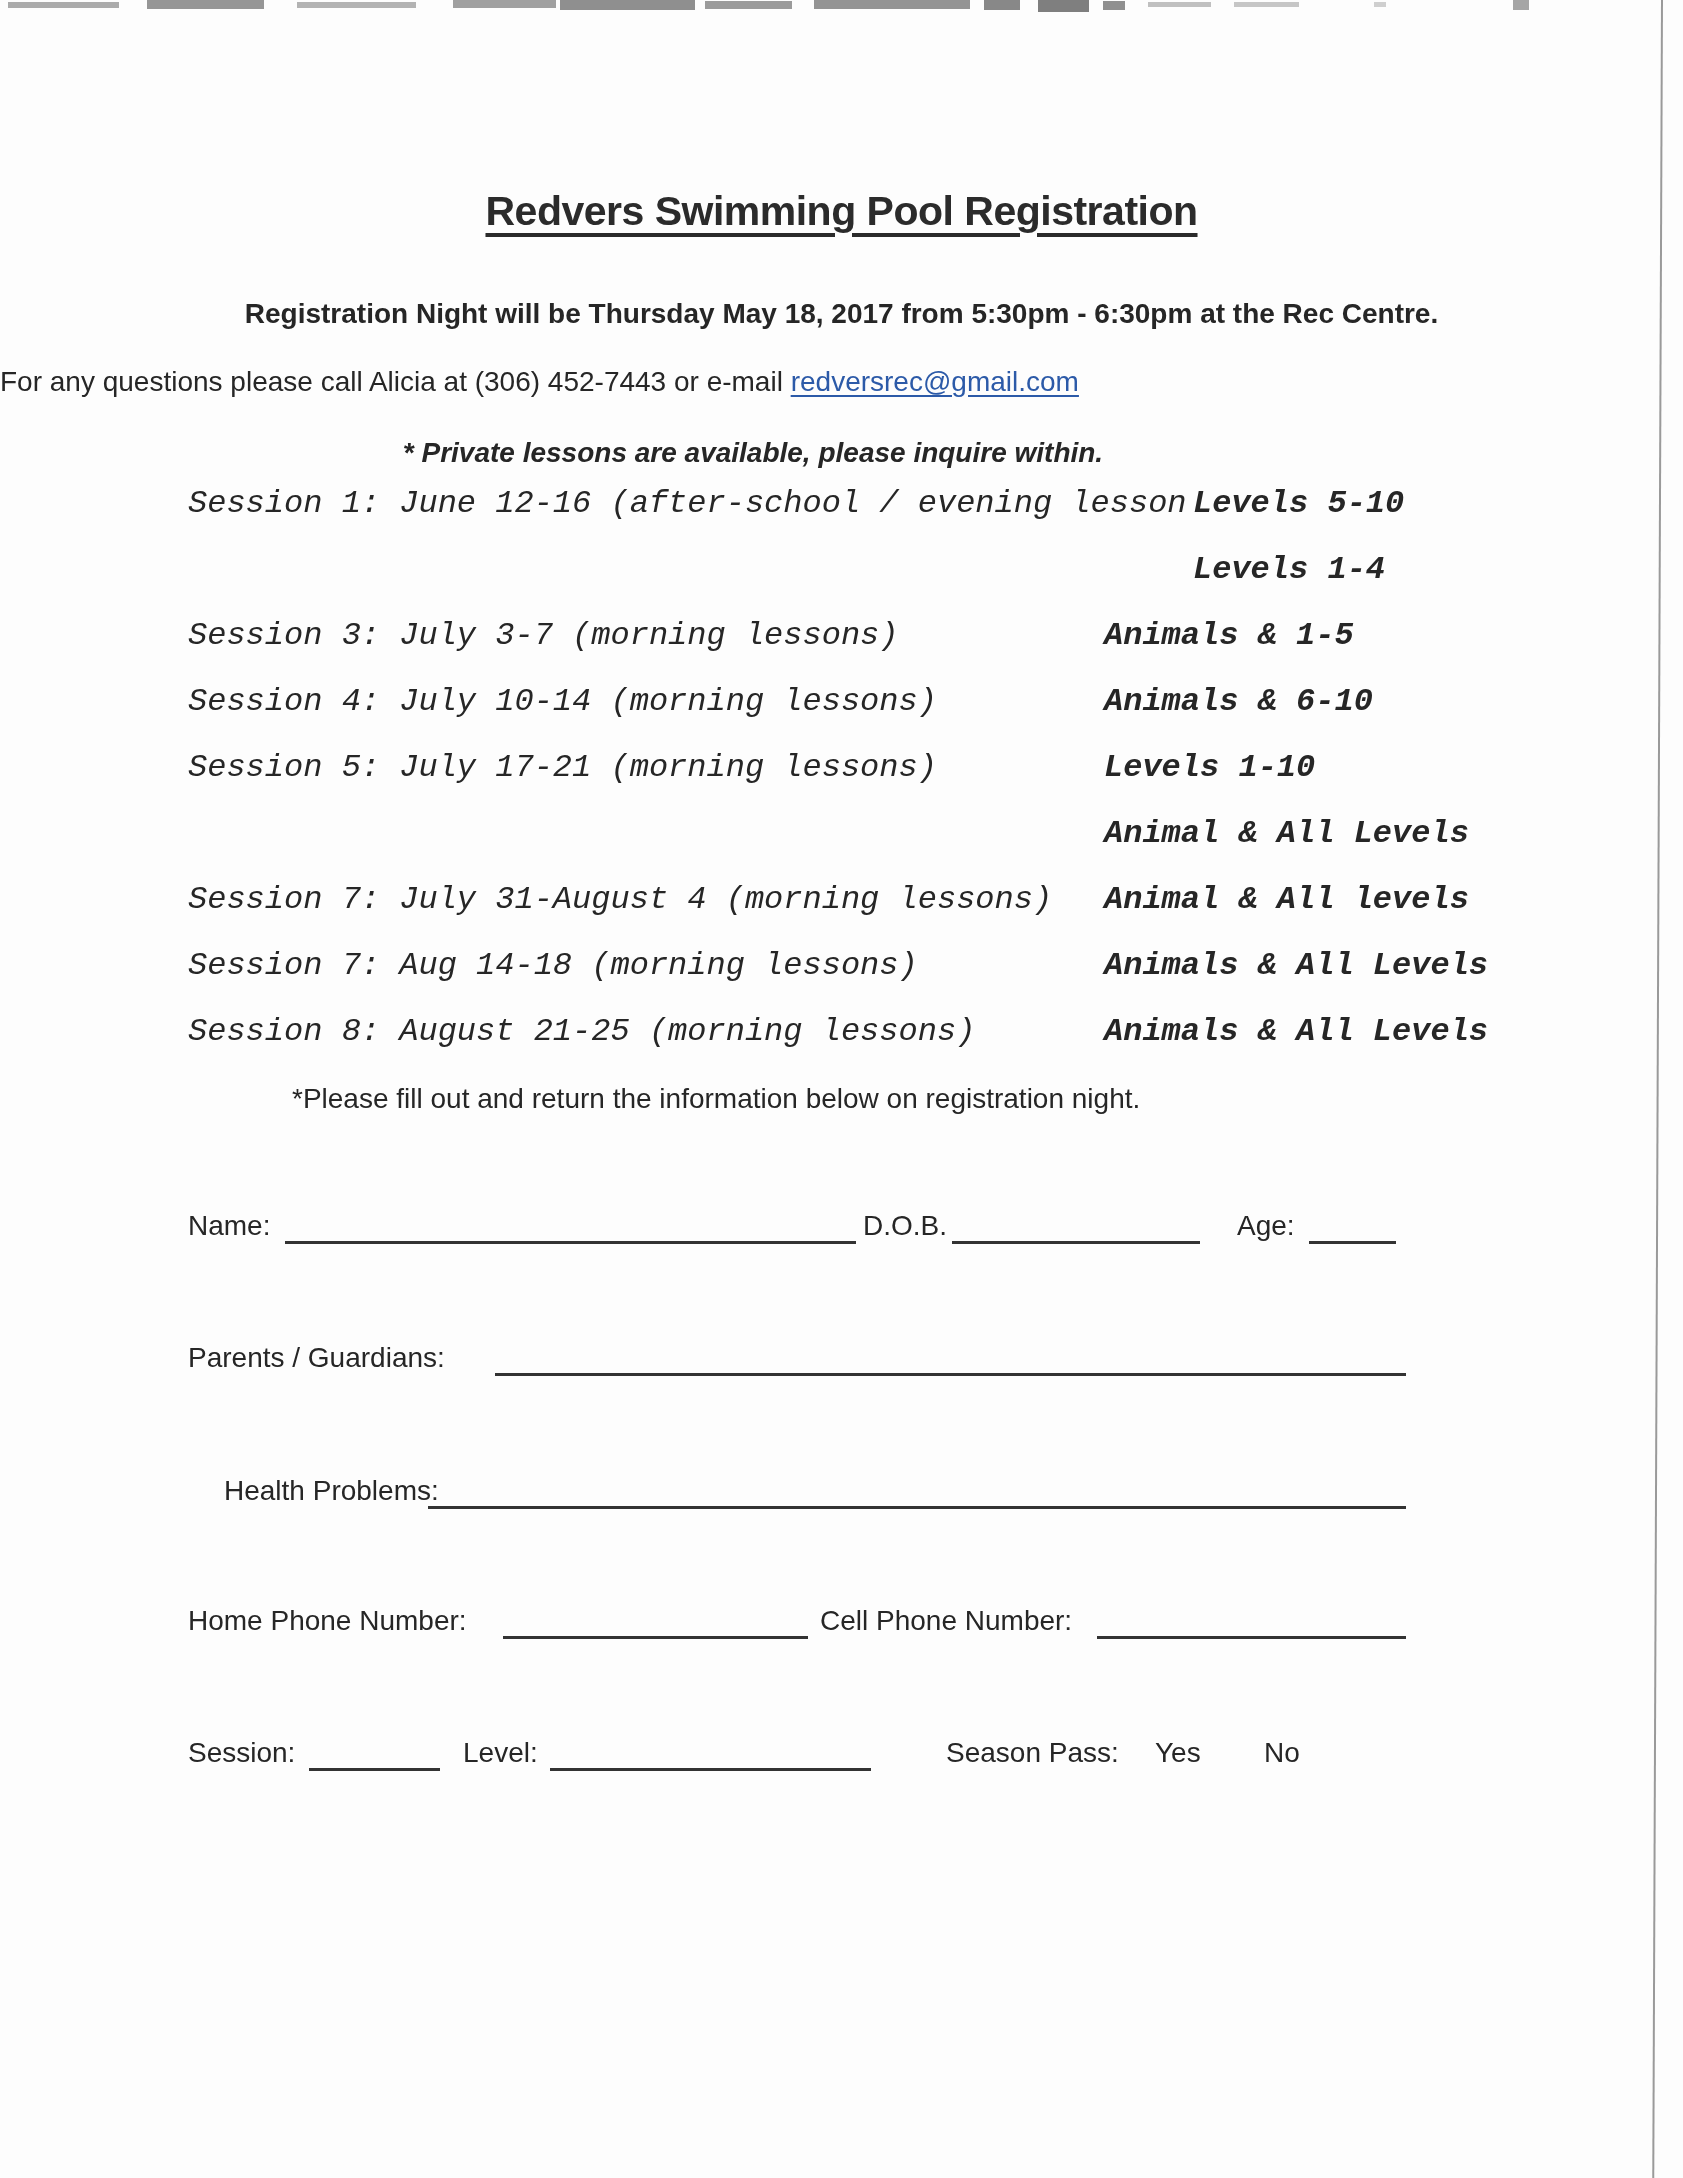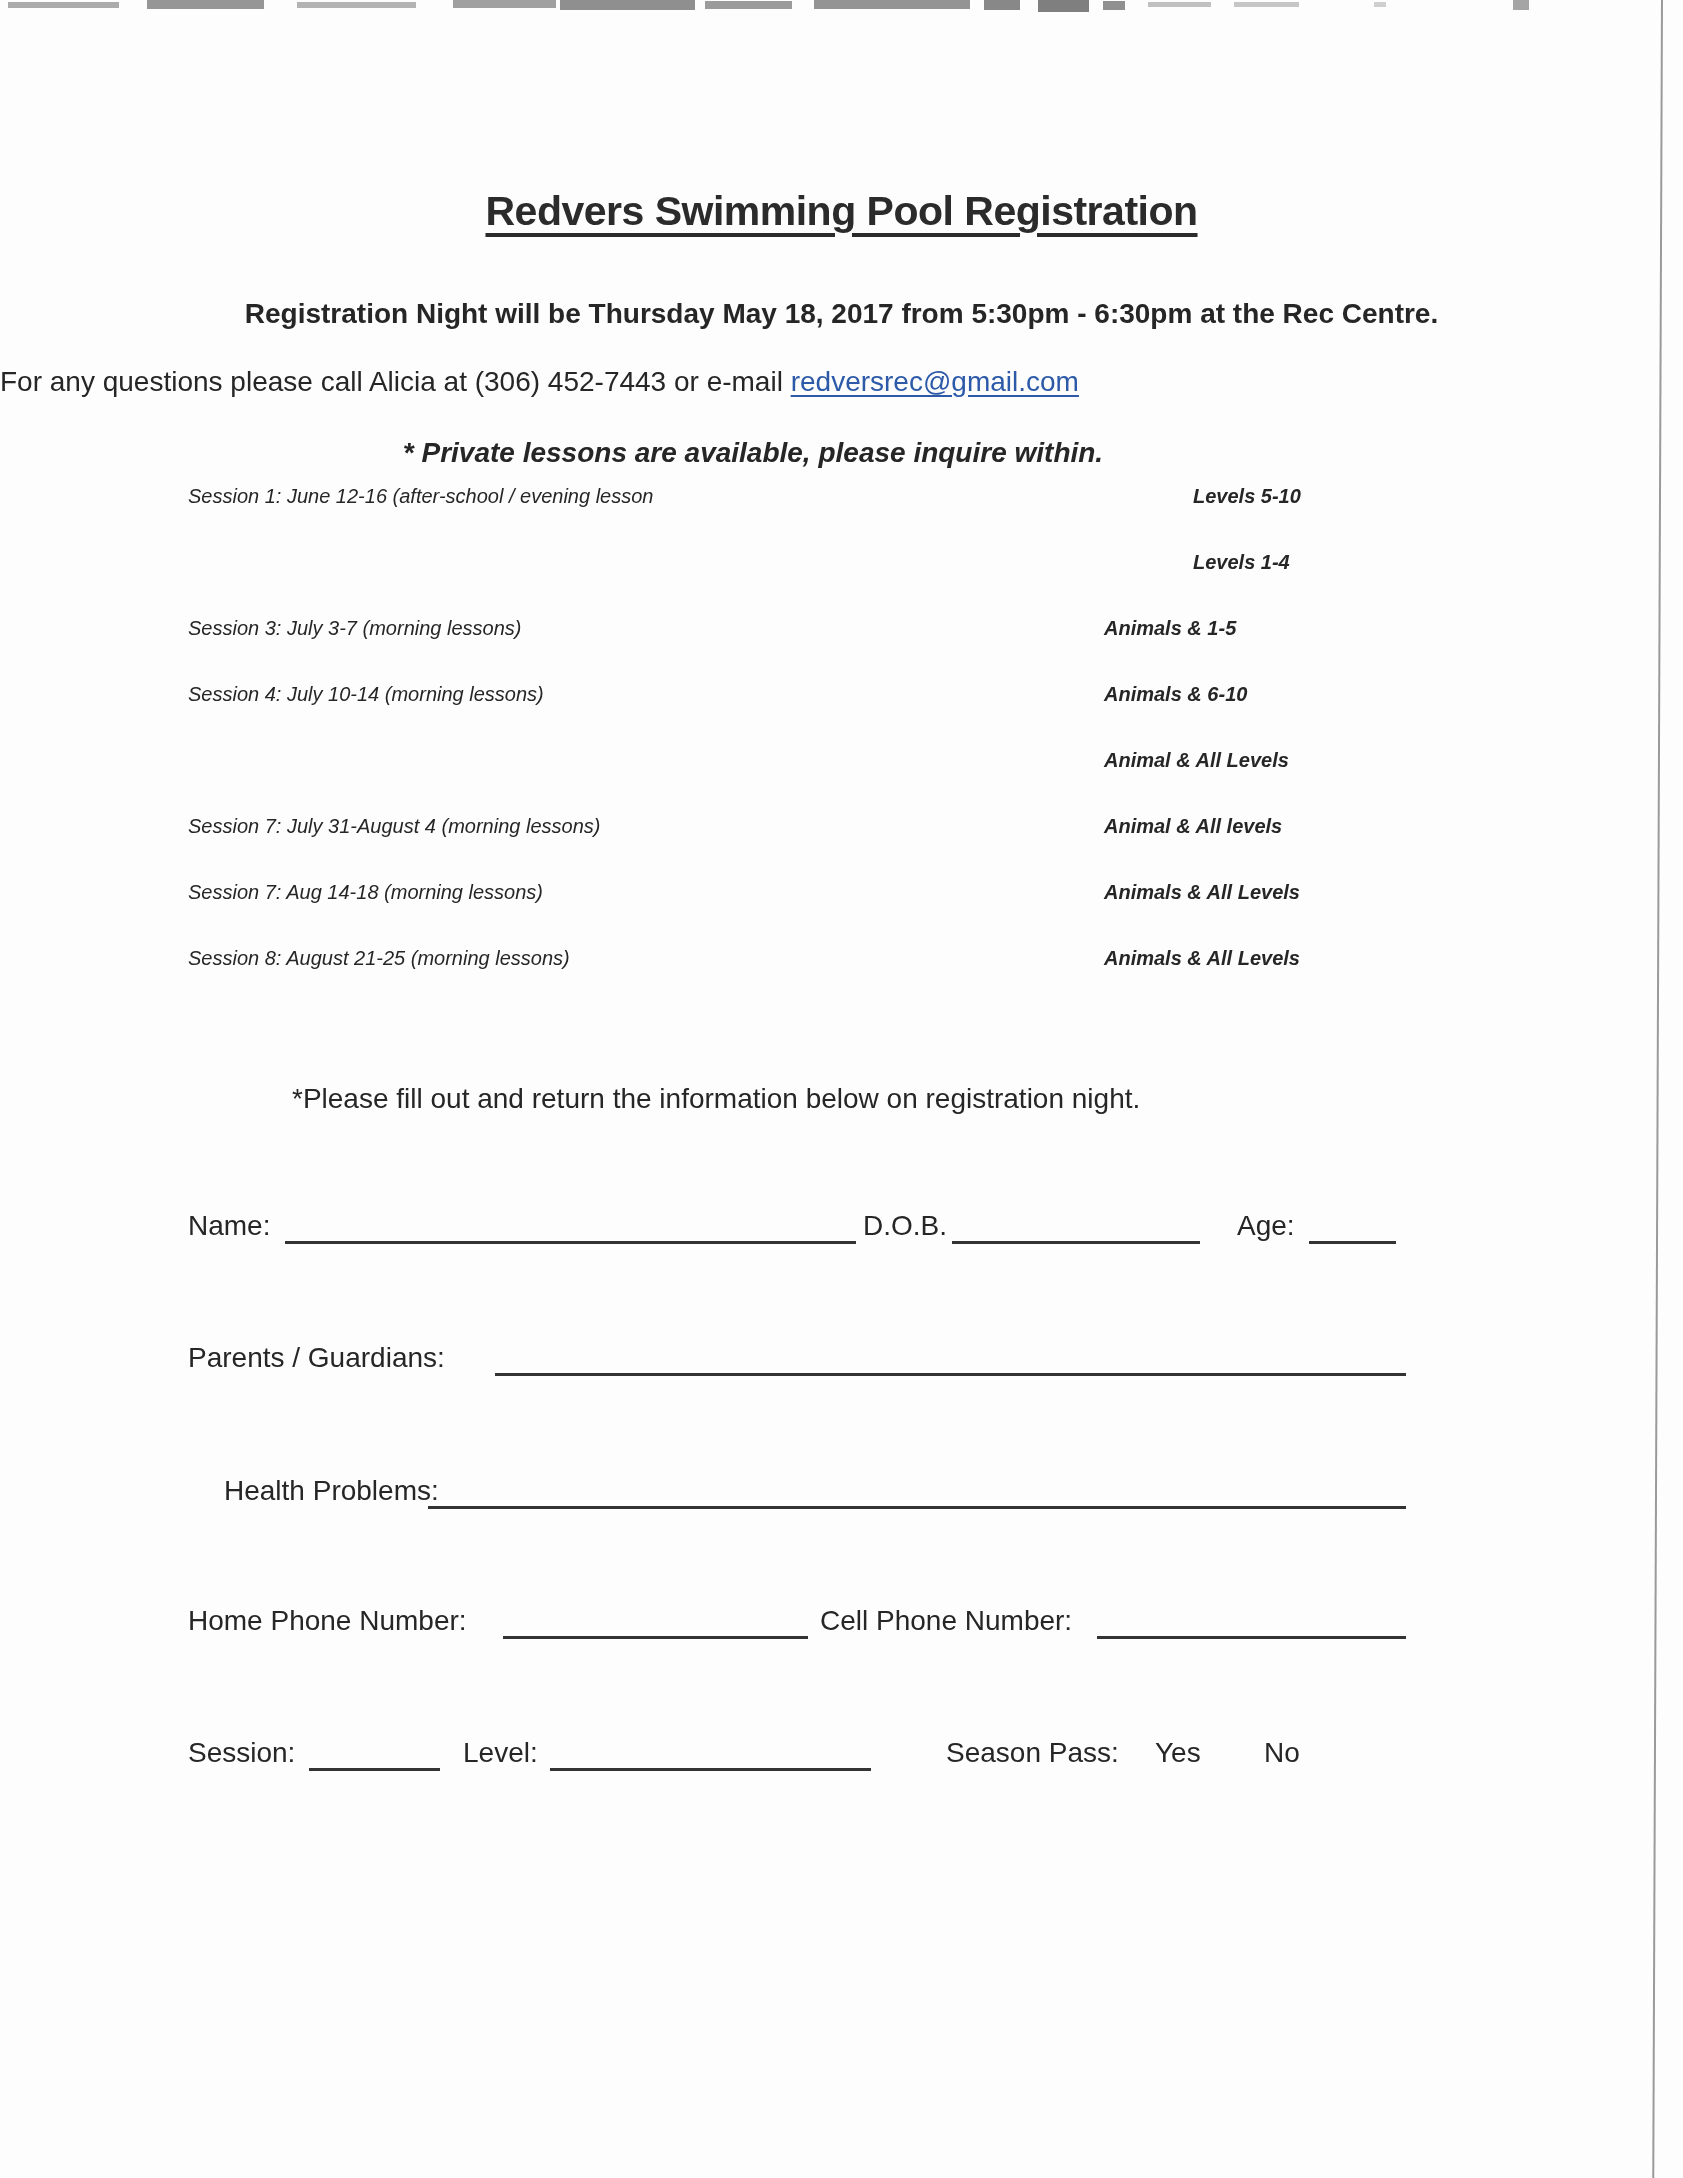--- a/index.html
+++ b/index.html
@@ -38,21 +38,21 @@
   .title span { text-decoration:underline; text-decoration-thickness:4px; text-underline-offset:8px; }
   .subtitle { position:absolute; top:298px; left:0; width:1683px; text-align:center;
               font-size:28px; font-weight:700; }
   .contact { position:absolute; top:366px; left:0; width:1683px; text-align:left; font-size:28px; }
   .contact a { color:var(--link); text-decoration:underline; text-underline-offset:4px; cursor:pointer; }
   .private-note { position:absolute; top:437px; left:0; width:1506px; text-align:center;
                   font-size:28px; font-weight:700; font-style:italic; }
 
   
   .sessions { position:absolute; top:485px; left:188px; width:1386px; }
-  .session-row { position:relative; height:66px; font-style:italic; font-size:20px; }
+  .session-row { position:relative; height:66px; font-style:italic; font-size:32px;font-family:Liberation Mono, monospace; }
   .session-levels { position:absolute; left:916px; top:0; font-weight:700; white-space:nowrap; }
   .session-row:nth-child(1) .session-levels,
   .session-row:nth-child(2) .session-levels { left:1005px; }
   .fill-note { position:absolute; top:1083px; left:292px; font-size:28px; }
 
   
   .f-label { position:absolute; font-size:28px; white-space:nowrap; }
   .blank { position:absolute; height:34px; border-bottom:3px solid var(--line); }
 
   .name-label   { top:1210px; left:188px; }
@@ -122,20 +122,24 @@
   <div class="session-row">
     <span>Session 3: July 3-7 (morning lessons)</span>
     <span class="session-levels">Animals &amp; 1-5</span>
   </div>
 
   <div class="session-row">
     <span>Session 4: July 10-14 (morning lessons)</span>
     <span class="session-levels">Animals &amp; 6-10</span>
   </div>
 
+  <div class="session-row">
+    <span>Session 5: July 17-21 (morning lessons)</span>
+    <span class="session-levels">Levels 1-10</span>
+  </div>
 
   <div class="session-row">
     <span class="session-levels">Animal &amp; All Levels</span>
   </div>
 
   <div class="session-row">
     <span>Session 7: July 31-August 4 (morning lessons)</span>
     <span class="session-levels">Animal &amp; All levels</span>
   </div>
 

